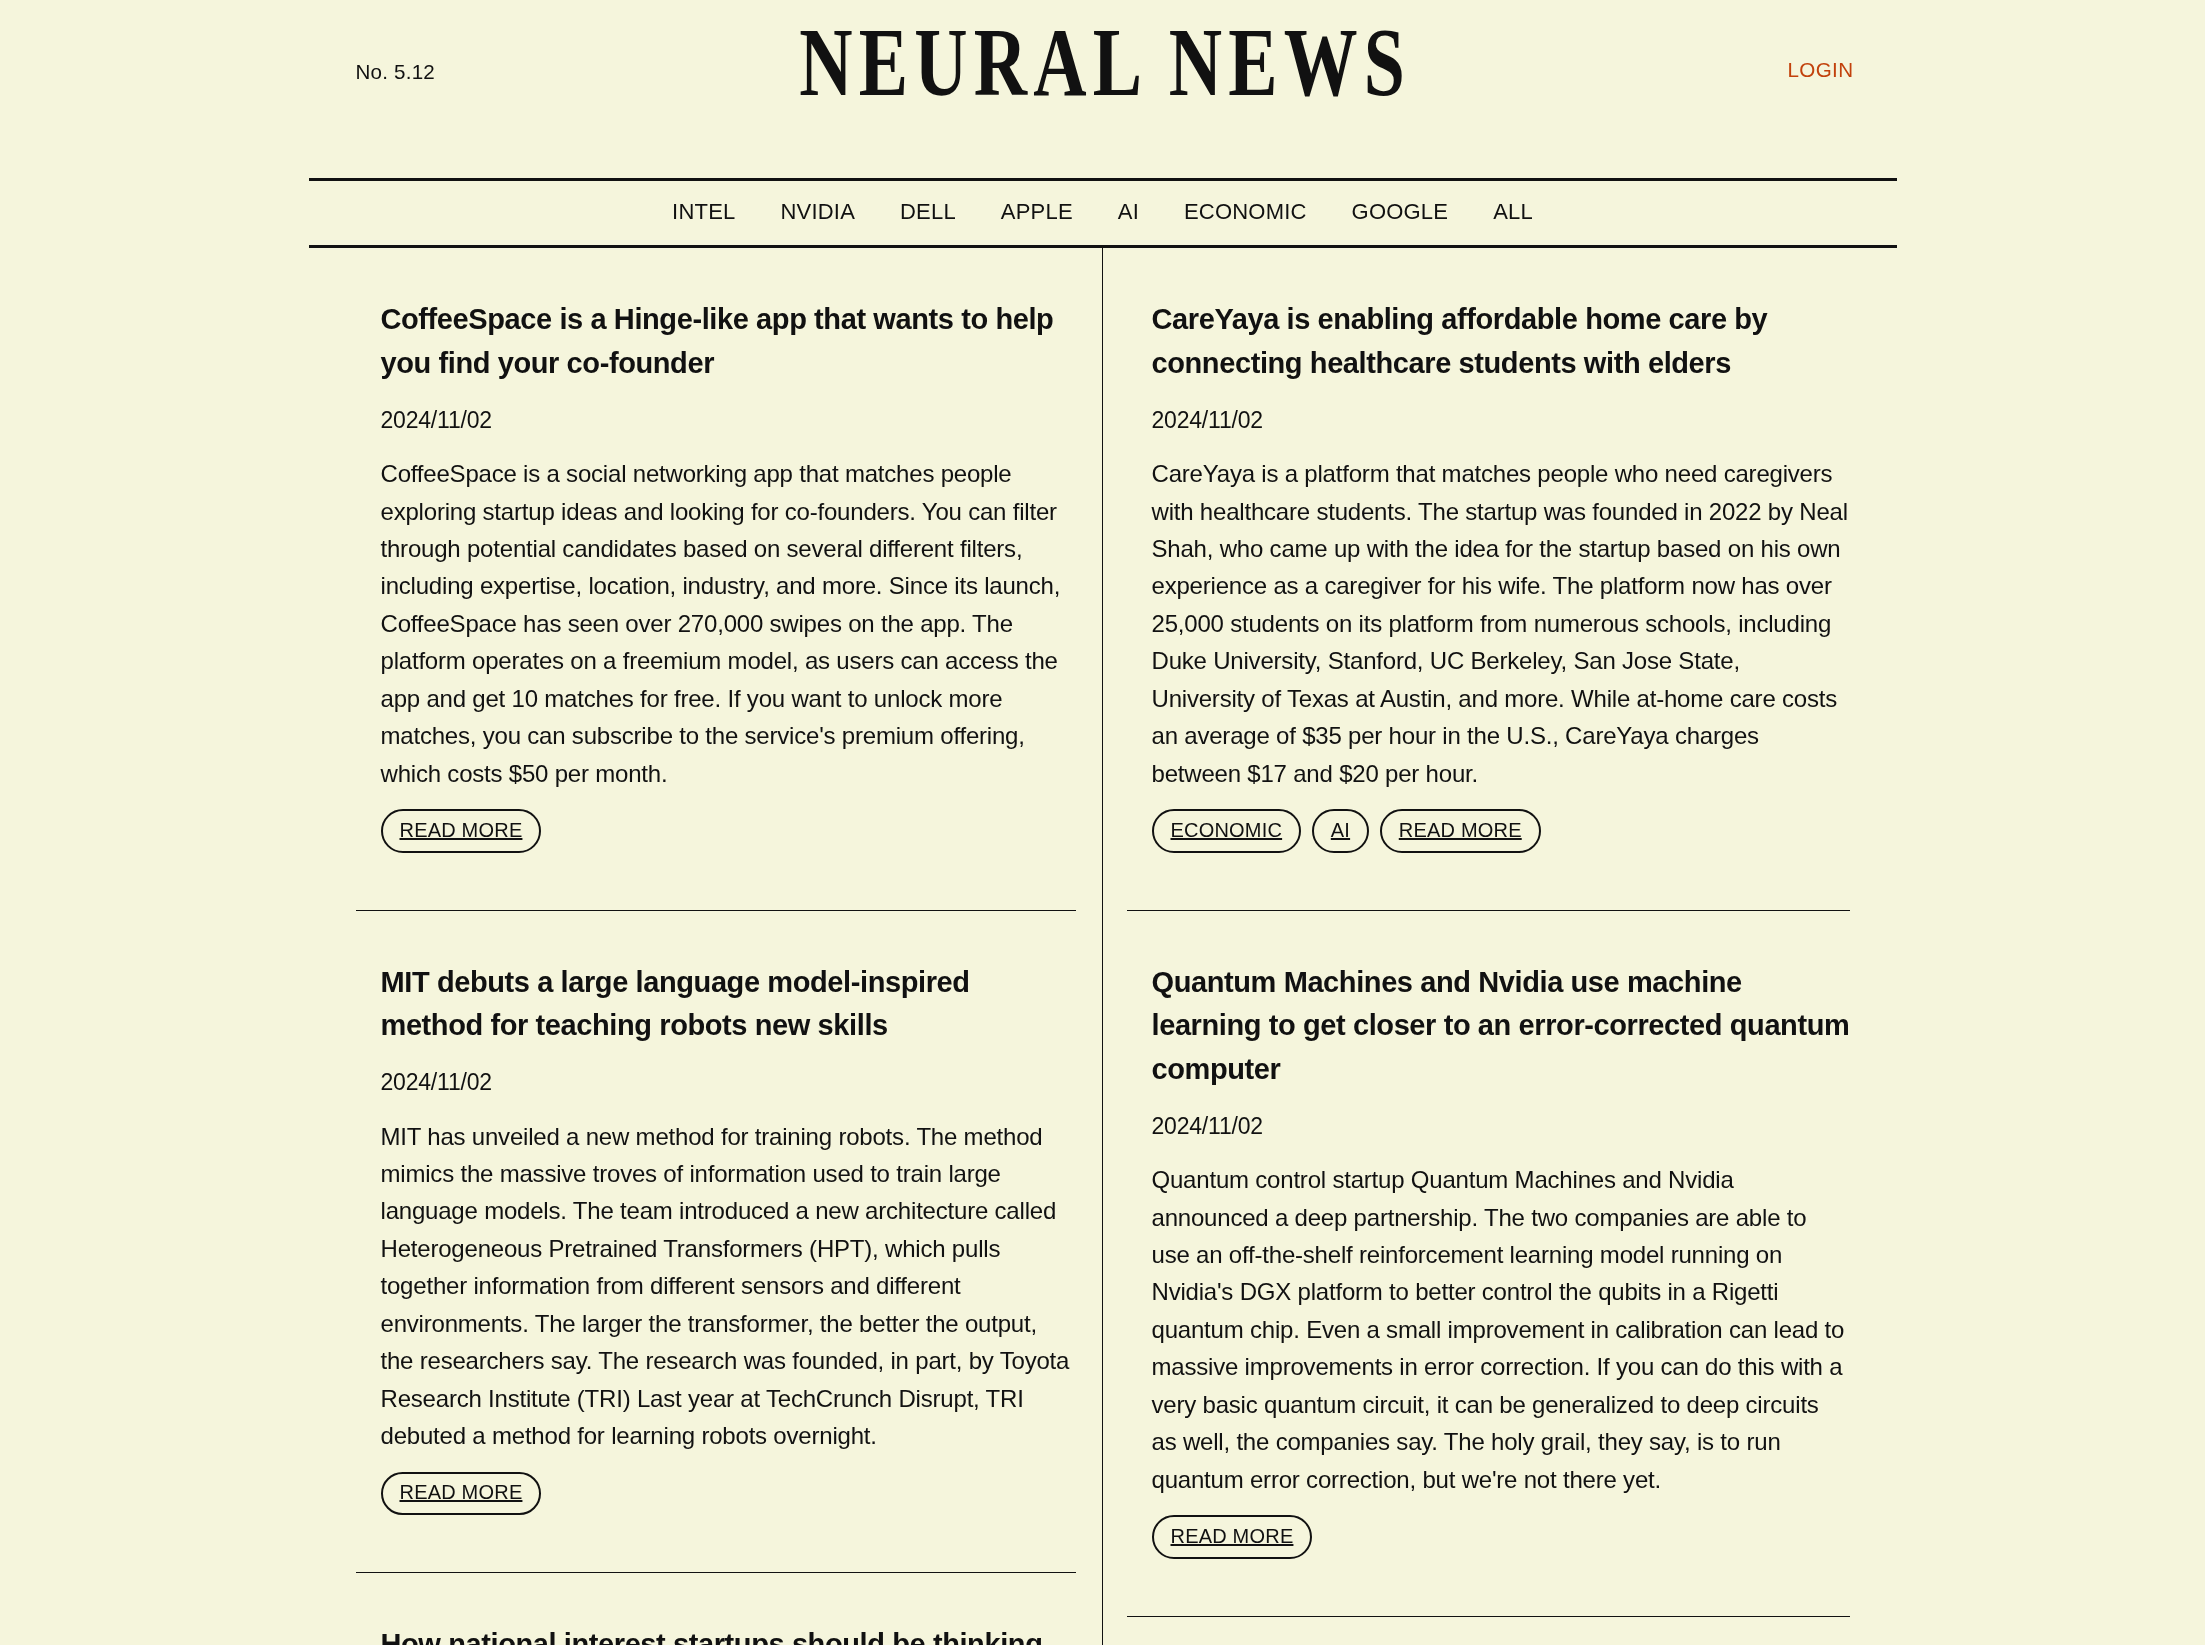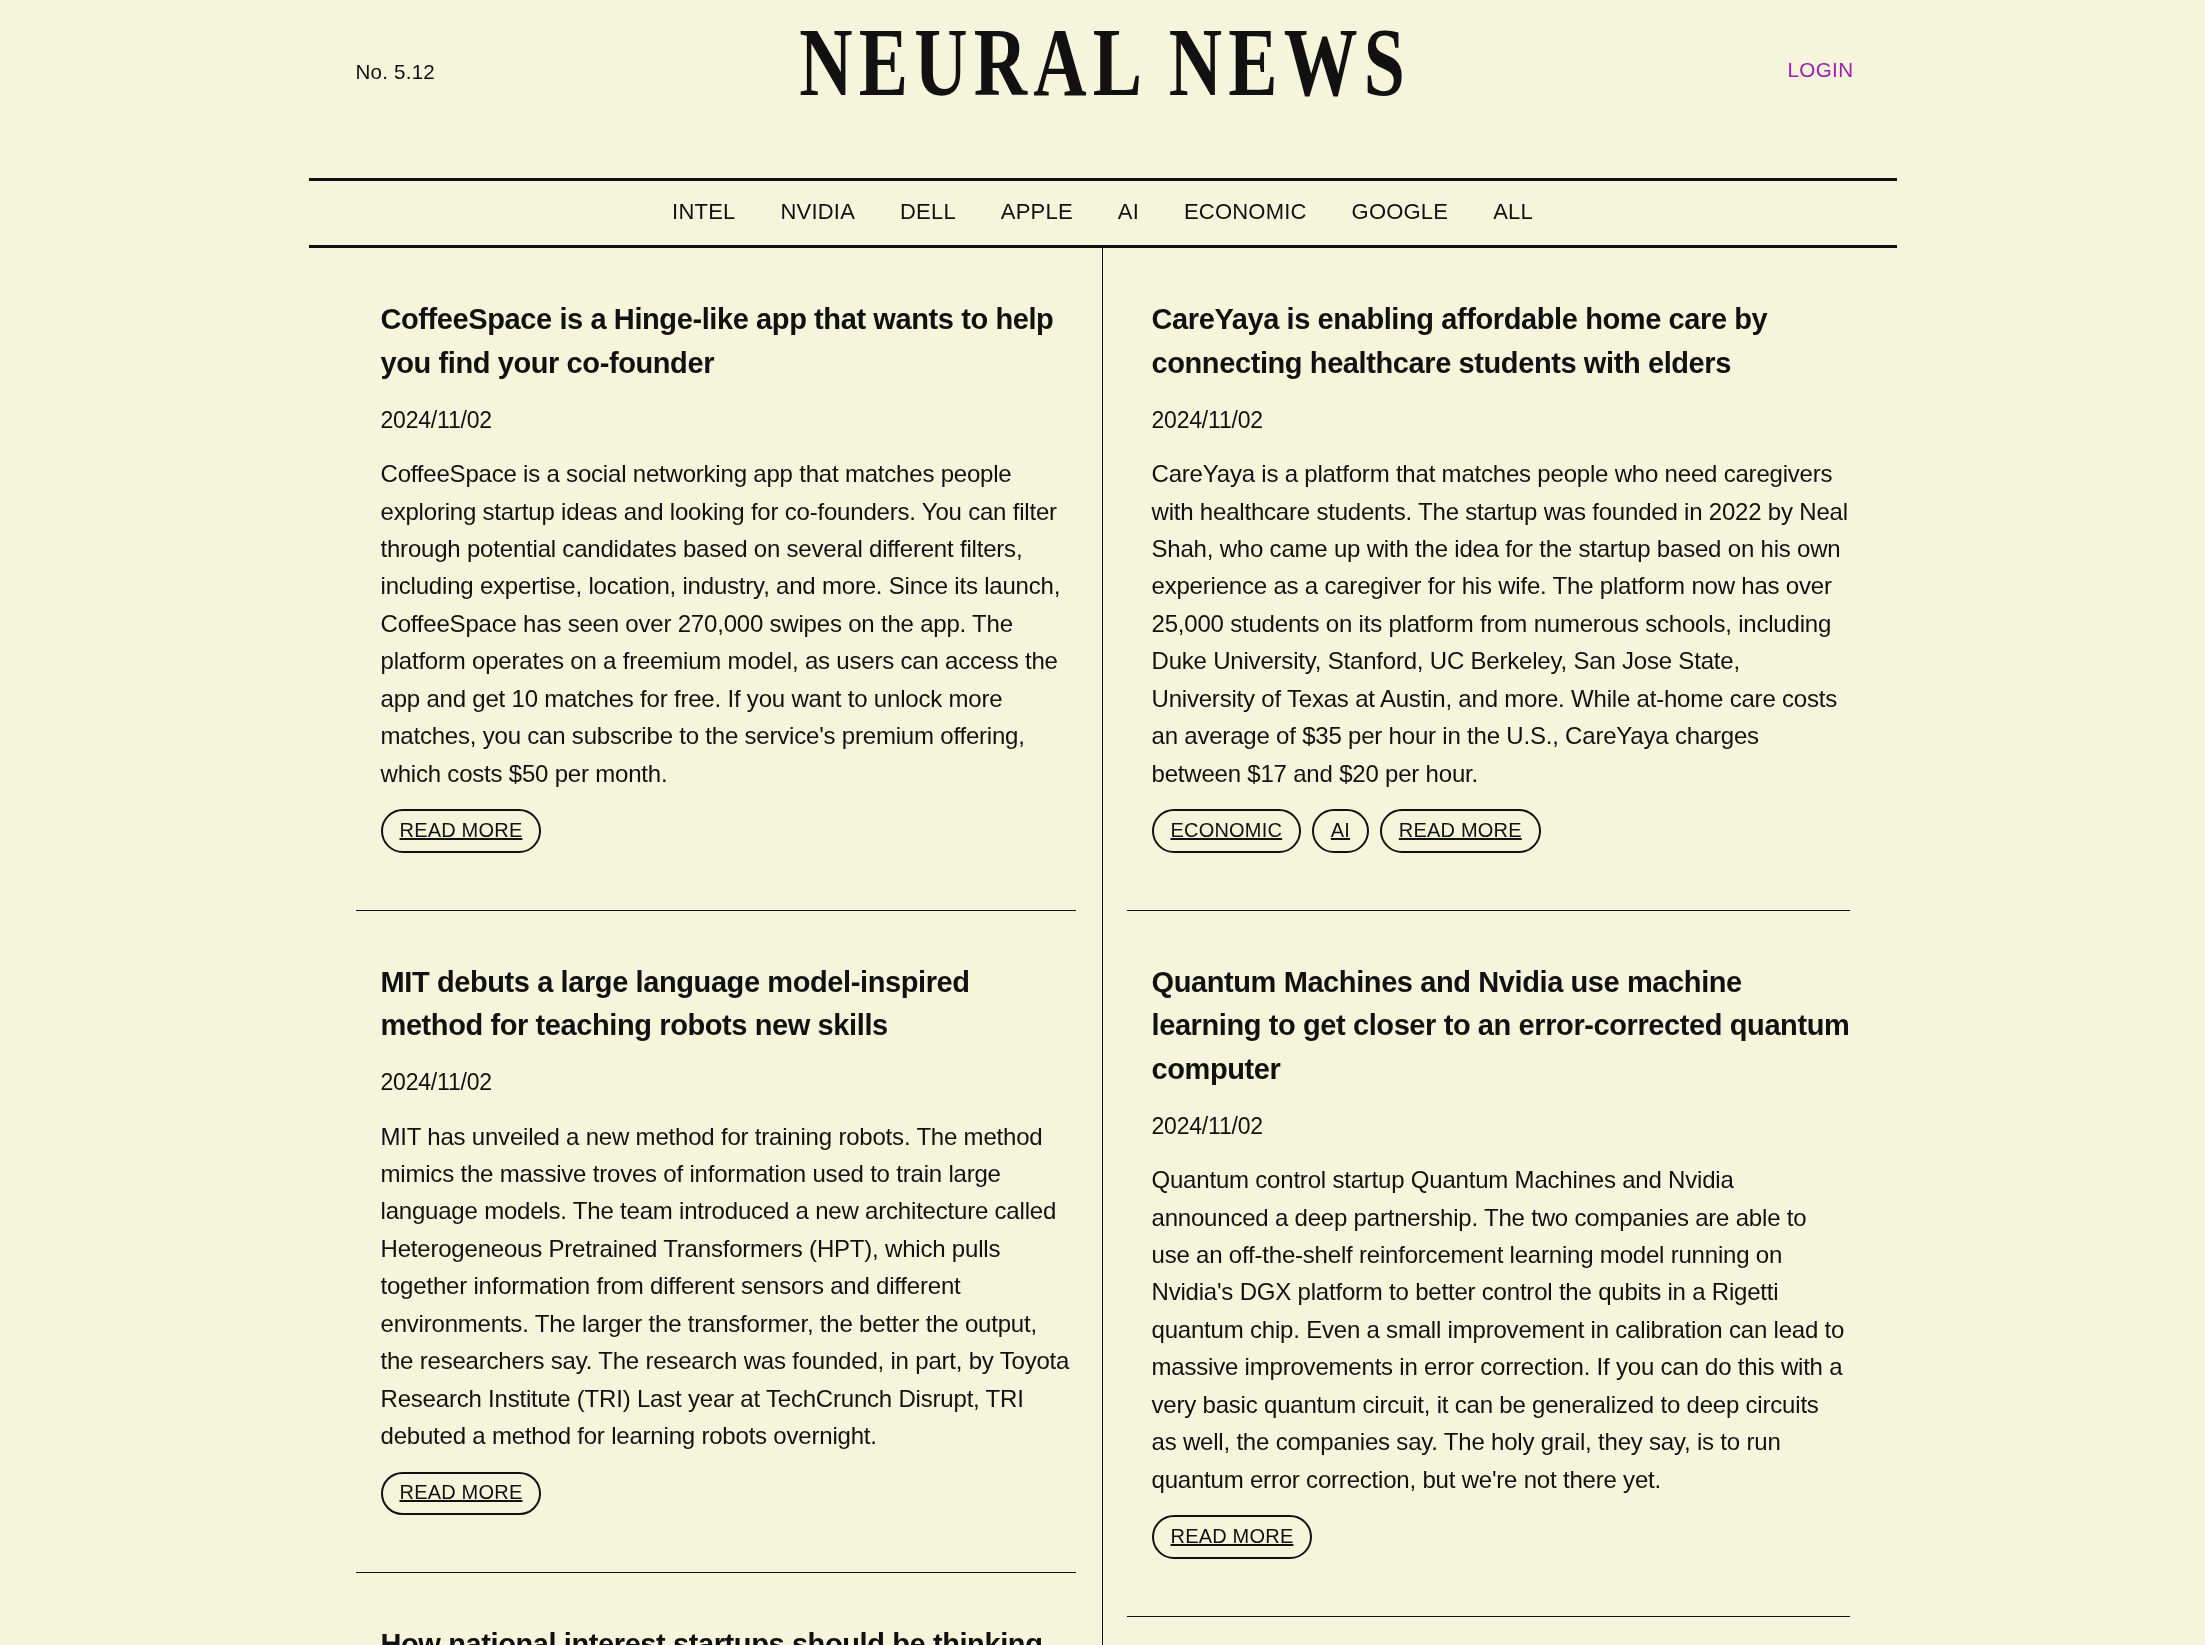--- a/index.html
+++ b/index.html
@@ -30,21 +30,21 @@
     font-size: 90px;
     letter-spacing: 7.6px;
     transform: scale(0.82, 1.08);
     transform-origin: center 55%;
     white-space: nowrap;
     cursor: pointer;
   }
   .login {
     position: absolute; right: 43px; top: 58px;
     font-size: 20.6px; letter-spacing: 0.4px; cursor: pointer;
-    background: none; border: none; color: #a21caf; padding: 0;
+    background: none; border: none; color: #c2410c; padding: 0;
     font-family: "Liberation Sans", sans-serif;
   }
 
   
   .nav {
     border-top: 3.8px solid #111;
     border-bottom: 3.8px solid #111;
     display: flex; justify-content: center; align-items: flex-end;
     gap: 45px;
     padding: 18.3px 0 20px 0;

